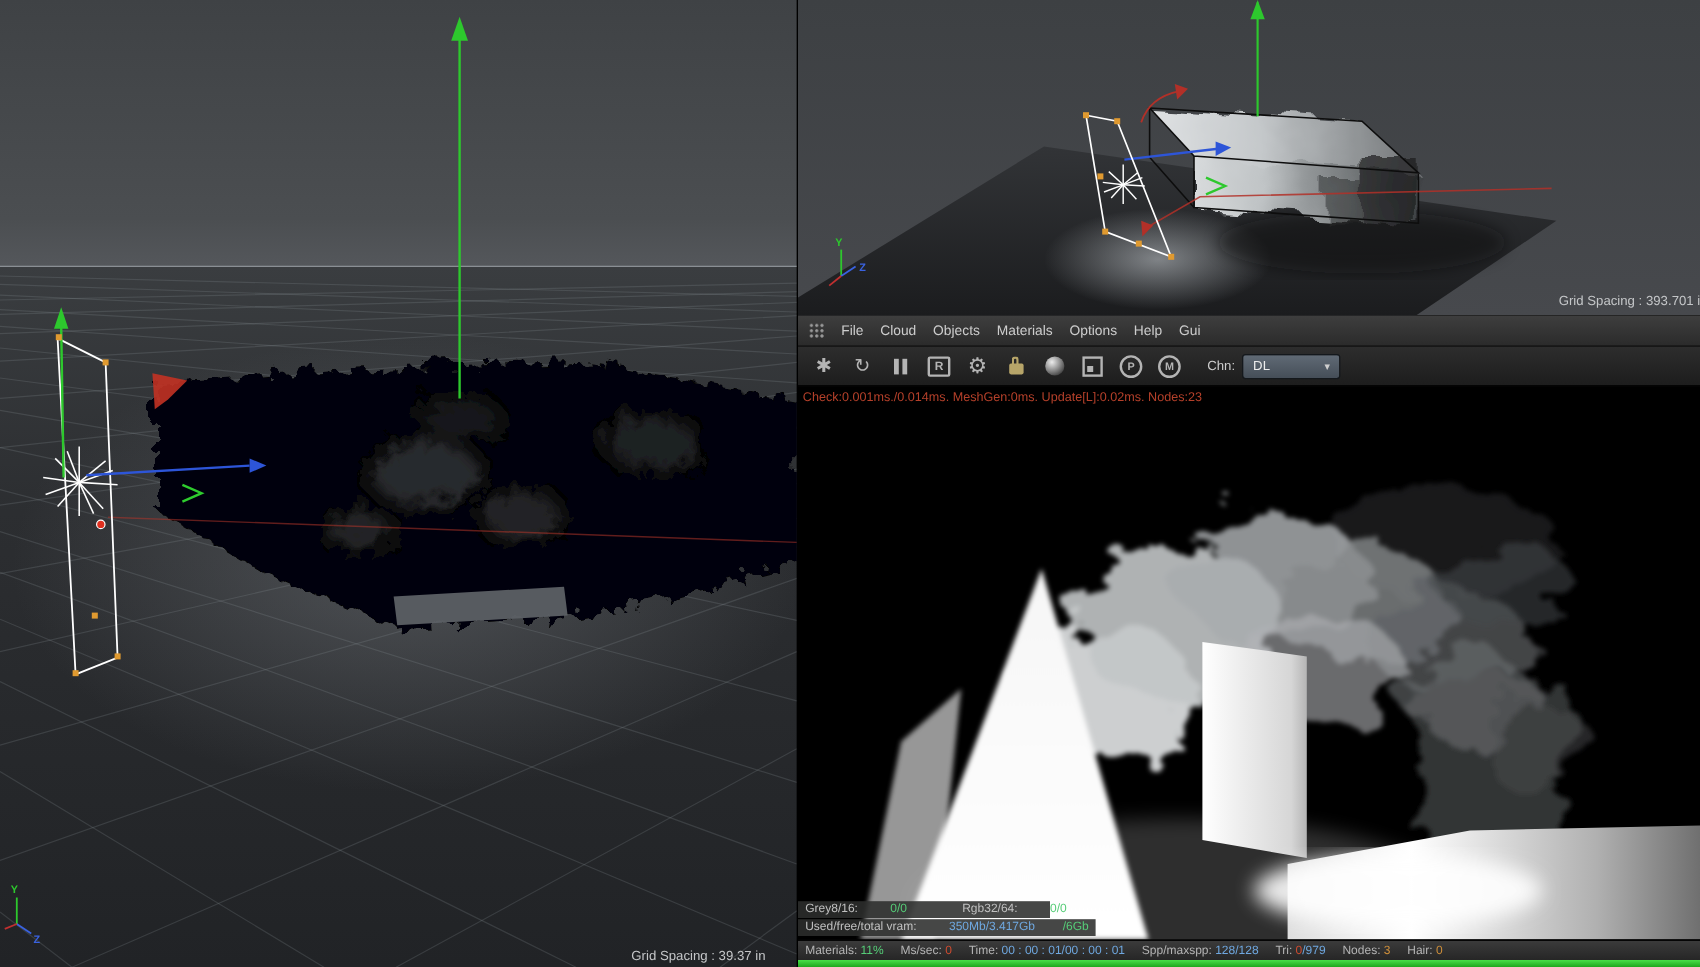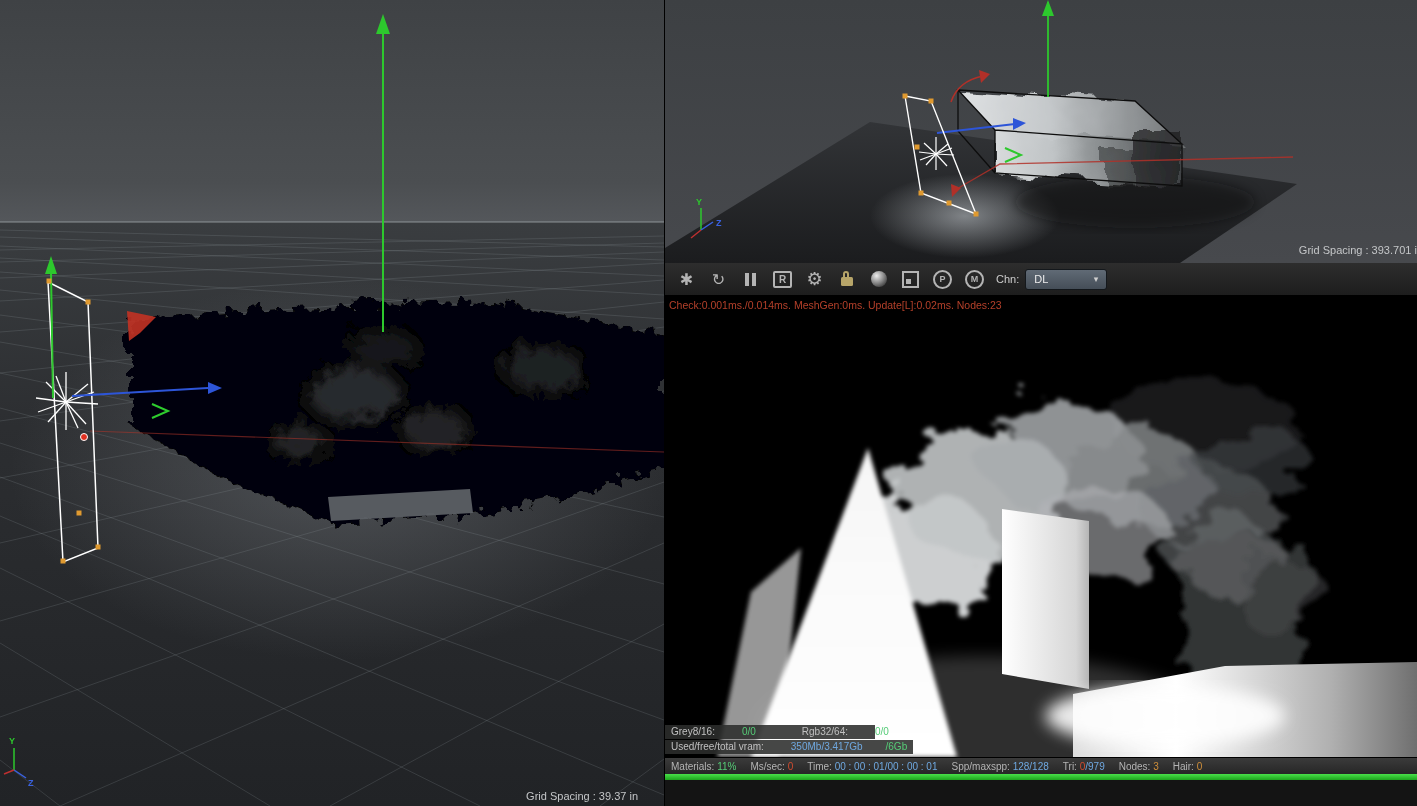--- a/index.html
+++ b/index.html
@@ -32,21 +32,21 @@
   .lock{position:relative;width:14px;height:16px;}
   .lock .shackle{position:absolute;left:3px;top:0;width:6px;height:7px;border:2px solid #b7a569;
                  border-bottom:none;border-radius:5px 5px 0 0;box-sizing:border-box;}
   .lock .bodyp{position:absolute;left:1px;top:6px;width:12px;height:9px;background:#b7a569;border-radius:1.5px;}
   .sphere{width:16px;height:16px;border-radius:50%;
           background:radial-gradient(circle at 35% 30%,#ececec,#8e8e8e 45%,#343434 85%);}
   .sqicon{position:relative;width:13px;height:13px;border:2px solid #b4b4b4;box-sizing:content-box;}
   .sqicon i{position:absolute;left:2px;bottom:2px;width:5px;height:5px;background:#b4b4b4;}
   .circle-letter{width:15px;height:15px;border:2px solid #b4b4b4;border-radius:50%;
                  font-size:9px;font-weight:bold;display:flex;align-items:center;justify-content:center;color:#b4b4b4;}
-  .chn-wrap{display:flex;align-items:center;margin-left:2px;}
+  .chn-wrap{display:flex;align-items:center;margin-left:12px;}
   .chn-label{font-size:11px;color:#cdcdcd;}
   .dropdown{display:flex;align-items:center;justify-content:space-between;width:64px;height:19px;
             padding:0 8px;margin-left:6px;background:linear-gradient(#606a75,#454e58);
             border:1px solid #14181c;border-radius:3px;color:#ececec;font-size:11px;cursor:default;}
   .dropdown .caret{font-size:9px;color:#cfcfcf;}
 
   
   .render-area{position:relative;width:752px;height:461px;background:#000;overflow:hidden;}
   .render-area > svg{position:absolute;left:0;top:0;}
   .perf-line{position:absolute;top:3px;left:4px;font-size:10.5px;color:#b5402a;white-space:pre;}
@@ -266,20 +266,30 @@
           <text x="31" y="205" font-size="9" font-weight="bold" fill="#2dc82d">Y</text>
           <text x="51" y="226" font-size="9" font-weight="bold" fill="#3a62e0">Z</text>
         </g>
 
         <text x="758" y="254" text-anchor="end" font-size="11" fill="#c4c6c8">Grid Spacing : 393.701 in</text>
       </svg>
     </div>
 
     <div id="render-window">
 
+      <div class="menubar">
+        <span class="menugrid"></span>
+        <span class="menu-item">File</span>
+        <span class="menu-item">Cloud</span>
+        <span class="menu-item">Objects</span>
+        <span class="menu-item">Materials</span>
+        <span class="menu-item">Options</span>
+        <span class="menu-item">Help</span>
+        <span class="menu-item">Gui</span>
+      </div>
 
       <div class="toolbar">
         <span class="tbtn">✱</span>
         <span class="tbtn">↻</span>
         <span class="tbtn">
             <span class="pause-bars">
               <i></i>
               <i></i>
             </span>
           </span>

